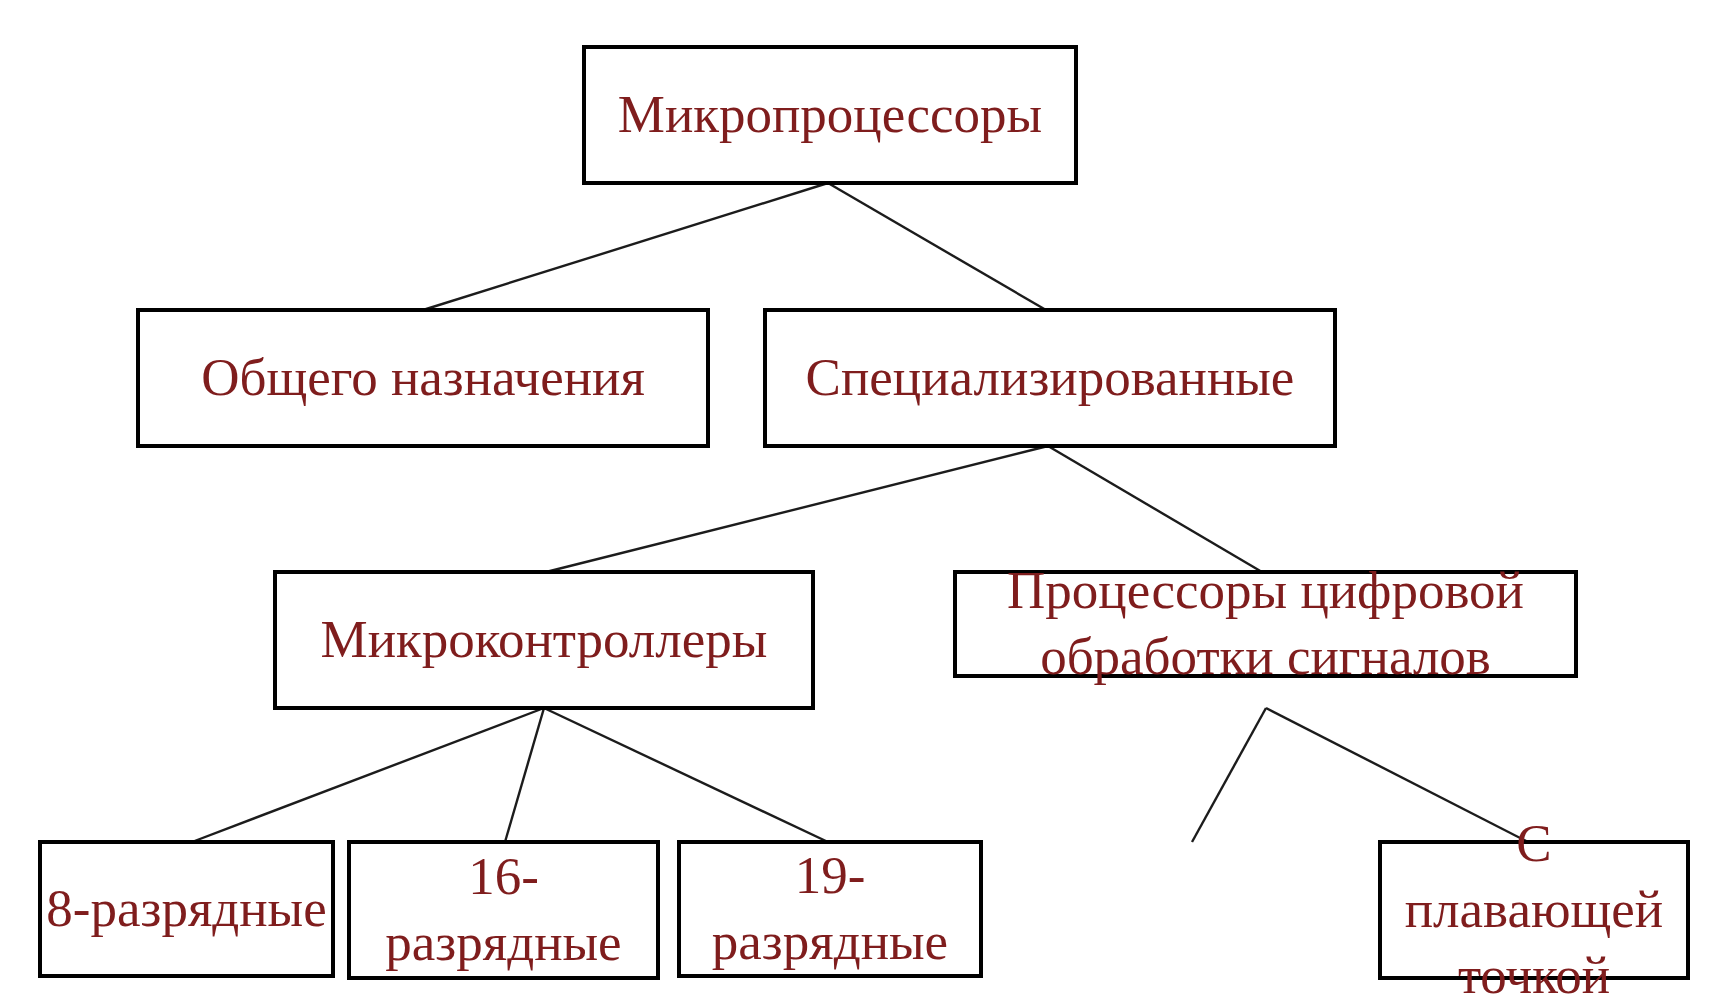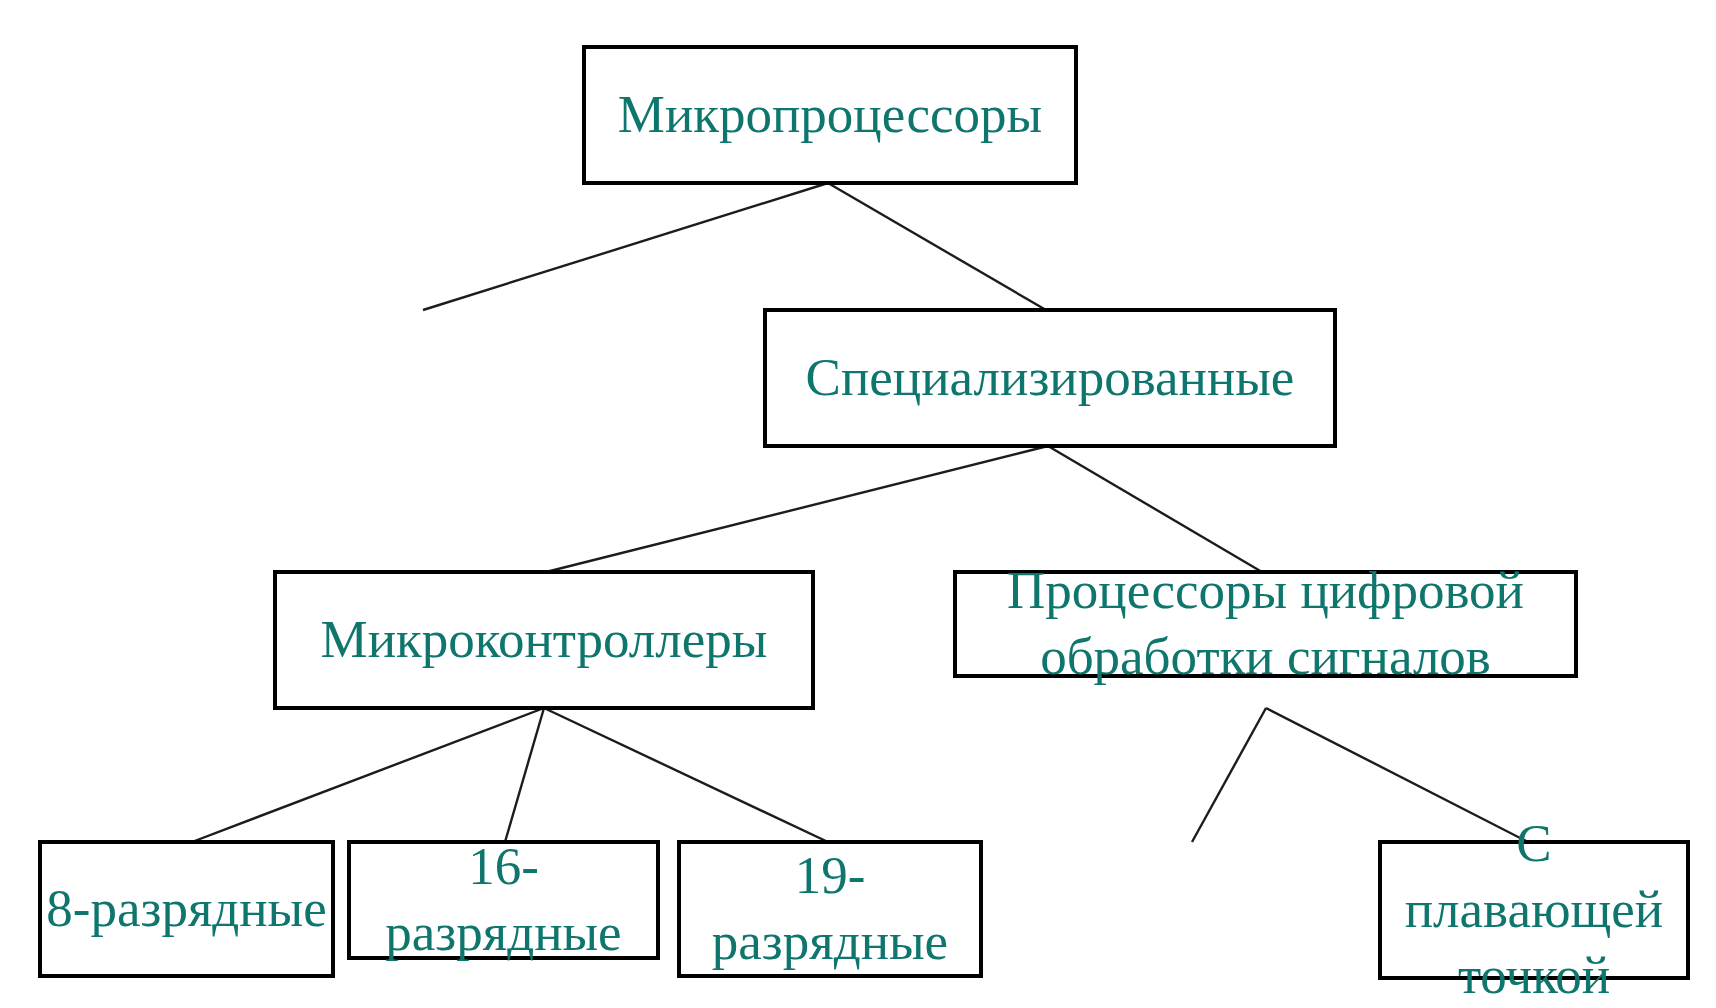--- a/index.html
+++ b/index.html
@@ -6,21 +6,21 @@
     margin: 0;
     padding: 0;
     background: #ffffff;
   }
   .canvas {
     position: relative;
     width: 1716px;
     height: 1008px;
     background: #ffffff;
     font-family: "Liberation Serif", "DejaVu Serif", serif;
-    color: #0f766e;
+    color: #7f1d1d;
     overflow: hidden;
   }
   svg.edges {
     position: absolute;
     left: 0;
     top: 0;
     width: 1716px;
     height: 1008px;
   }
   svg.edges line {
@@ -59,39 +59,42 @@
     <line x1="544" y1="708" x2="505" y2="842"></line>
     <line x1="544" y1="708" x2="828" y2="842"></line>
     <line x1="1266" y1="708" x2="1192" y2="842"></line>
     <line x1="1266" y1="708" x2="1528" y2="842"></line>
   </svg>
 
   <div class="node" style="left:582px; top:45px; width:496px; height:140px;">
     <span class="label">Микропроцессоры</span>
   </div>
 
+  <div class="node" style="left:136px; top:308px; width:574px; height:140px;">
+    <span class="label">Общего назначения</span>
+  </div>
 
   <div class="node" style="left:273px; top:570px; width:542px; height:140px;">
     <span class="label">Микроконтроллеры</span>
   </div>
 
   <div class="node" style="left:763px; top:308px; width:574px; height:140px;">
     <span class="label">Специализированные</span>
   </div>
 
   <div class="node" style="left:953px; top:570px; width:625px; height:108px;">
     <span class="label">Процессоры цифровой
 обработки сигналов</span>
   </div>
 
   <div class="node" style="left:38px; top:840px; width:297px; height:138px;">
     <span class="label">8-разрядные</span>
   </div>
 
-  <div class="node" style="left:347px; top:840px; width:313px; height:120px;">
+  <div class="node" style="left:347px; top:840px; width:313px; height:140px;">
     <span class="label">16-разрядные</span>
   </div>
 
   <div class="node" style="left:677px; top:840px; width:306px; height:138px;">
     <span class="label">19-разрядные</span>
   </div>
 
 
   <div class="node" style="left:1378px; top:840px; width:312px; height:140px;justify-content:flex-end;">
     <span class="label">С плавающей

